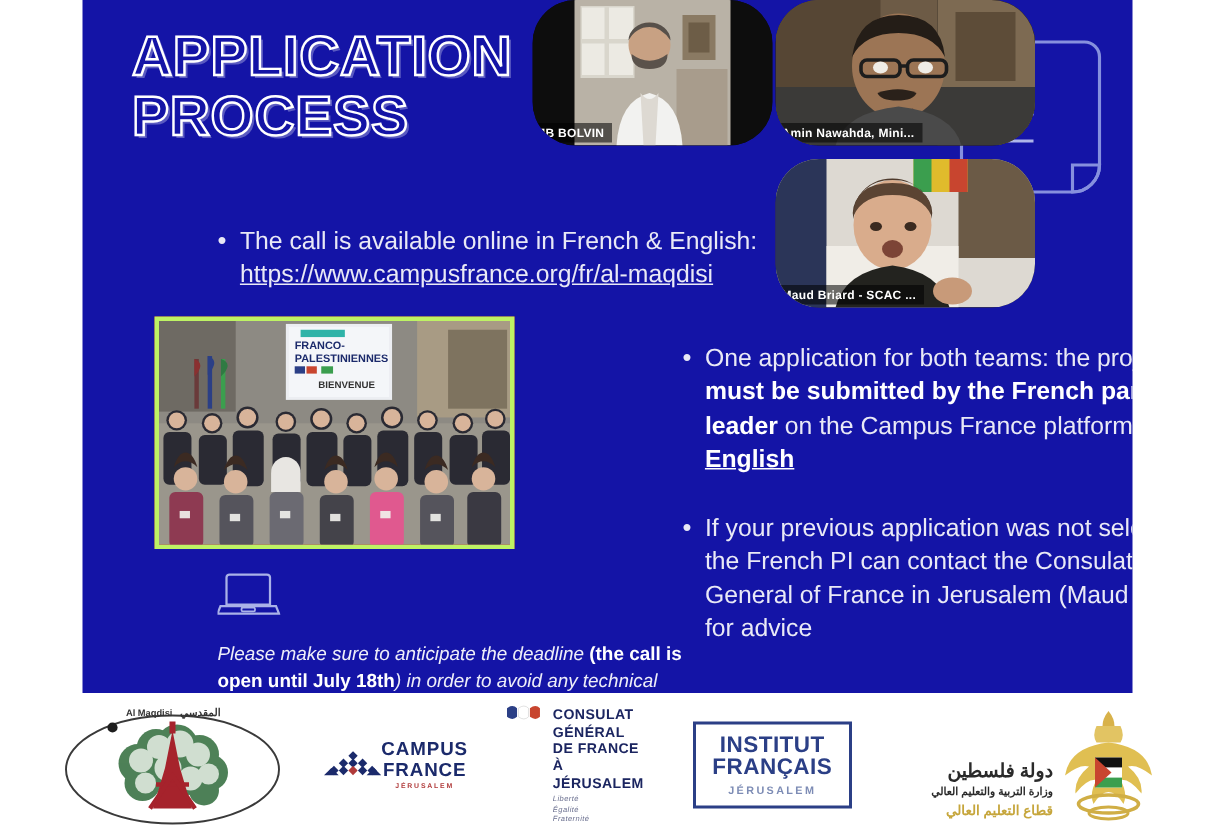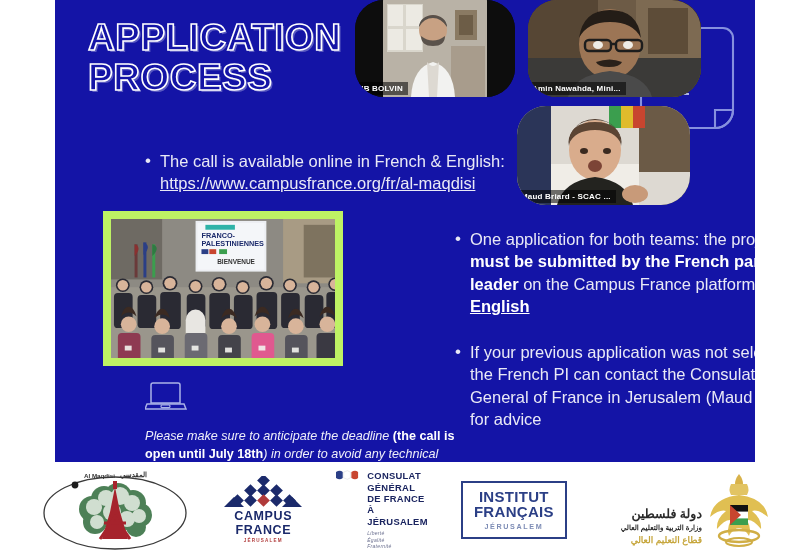--- a/index.html
+++ b/index.html
@@ -29,21 +29,21 @@
     letter-spacing: .5px;
     color: #1414a6;
     -webkit-text-stroke: 1.6px #ffffff;
     text-shadow: 2px 2px 0 rgba(255,255,255,.30);
     white-space: pre-line;
   }
 
   
   .vtile { position: absolute; overflow: hidden; background: #0c0c0c; border-radius: 29px; }
   #tile-bolvin   { left: 300px; top: 0;    width: 160px; height: 97px; }
-  #tile-nawahda  { left: 462px; top: 0;    width: 173px; height: 97px; margin-left: 11px; }
+  #tile-nawahda  { left: 462px; top: 0;    width: 173px; height: 97px; }
   #tile-briard   { left: 462px; top: 106px; width: 173px; height: 99px; }
   .vtile-name {
     position: absolute; left: 0; bottom: 2px;
     color: #fff; font-size: 8px; font-weight: 700;
     padding: 2px 5px 2px 4px; background: rgba(0,0,0,.55);
     white-space: nowrap; letter-spacing: .2px;
   }
   .vtile-art { position: absolute; inset: 0; }
 
   
@@ -62,21 +62,21 @@
   #bullet-apply { position: absolute; left: 400px; top: 228px; width: 360px;
                   font-size: 16.5px; line-height: 1.36; }
   #bullet-prev  { position: absolute; left: 400px; top: 341px; width: 360px;
                   font-size: 16.5px; line-height: 1.36; }
   .b { font-weight: 700; color: #ffffff; }
   .bu { font-weight: 700; color: #ffffff; text-decoration: underline; }
 
   
   #group-photo {
     position: absolute; left: 48px; top: 211px; width: 240px; height: 155px;
-    border: 8px solid #bef264; overflow: hidden; background:#b91c1c;
+    border: 3px solid #bef264; overflow: hidden; background:#b91c1c;
   }
 
   
   #deadline-note {
     position: absolute; left: 90px; top: 380px; width: 322px;
     display: flex; gap: 14px; align-items: flex-start; flex-direction: column;
   }
   #deadline-note .note-txt {
     font-style: italic; font-size: 12.6px; line-height: 1.42; color: #eeeef9;
   }
@@ -363,21 +363,21 @@
         </g>
         <path d="M75 20 L70 45 L62 72 H88 L80 45 Z" fill="#a6232c"></path>
         <path d="M64 56 H86" stroke="#a6232c" stroke-width="3"></path>
         <path d="M60 72 L75 50 L90 72" fill="none" stroke="#a6232c" stroke-width="3"></path>
         <rect x="73" y="14" width="4" height="8" fill="#a6232c"></rect>
       </svg>
       <span class="am-text">Al Maqdisi</span>
       <span class="am-ar">المقدسي</span>
     </div>
 
-    <div class="logo" style="flex-direction:column;width:96px;align-items:center;">
+    <div class="logo" style="flex-direction:row;width:96px;align-items:center;">
       <svg width="78" height="34" viewBox="0 0 78 34">
         <g fill="#1b2a6b">
           <rect x="35" y="0" width="9" height="9" transform="rotate(45 39.5 4.5)"></rect>
           <rect x="22" y="10" width="9" height="9" transform="rotate(45 26.5 14.5)"></rect>
           <rect x="48" y="10" width="9" height="9" transform="rotate(45 52.5 14.5)"></rect>
           <rect x="35" y="10" width="9" height="9" transform="rotate(45 39.5 14.5)"></rect>
           <rect x="9" y="20" width="9" height="9" transform="rotate(45 13.5 24.5)"></rect>
           <rect x="61" y="20" width="9" height="9" transform="rotate(45 65.5 24.5)"></rect>
           <rect x="48" y="20" width="9" height="9" transform="rotate(45 52.5 24.5)"></rect>
           <rect x="22" y="20" width="9" height="9" transform="rotate(45 26.5 24.5)"></rect>

